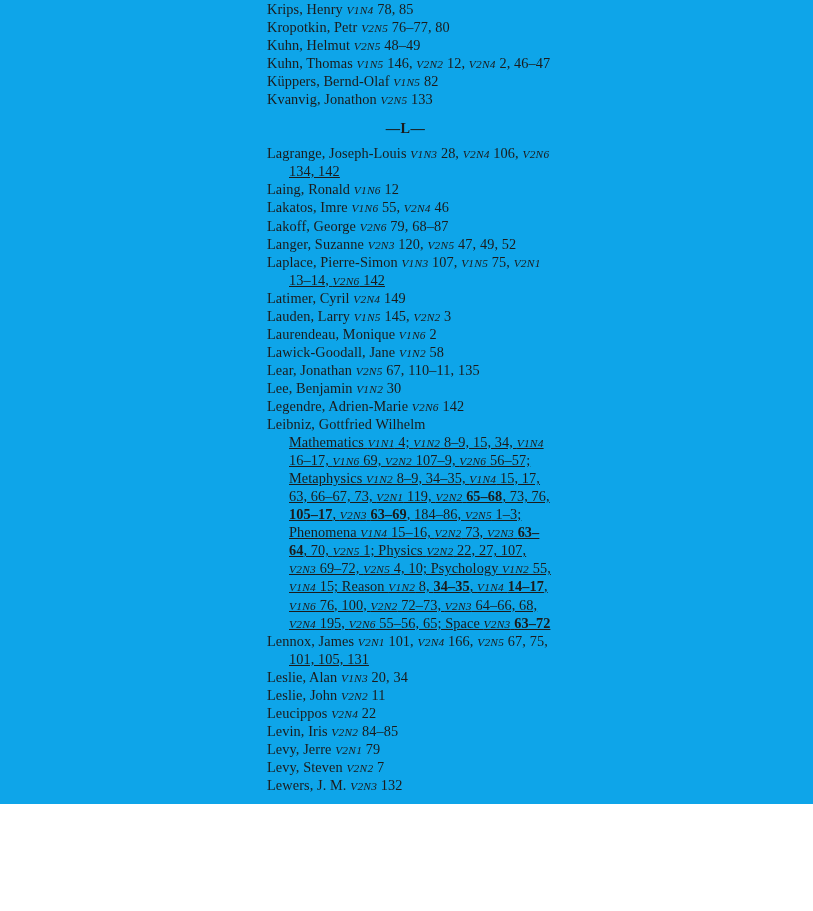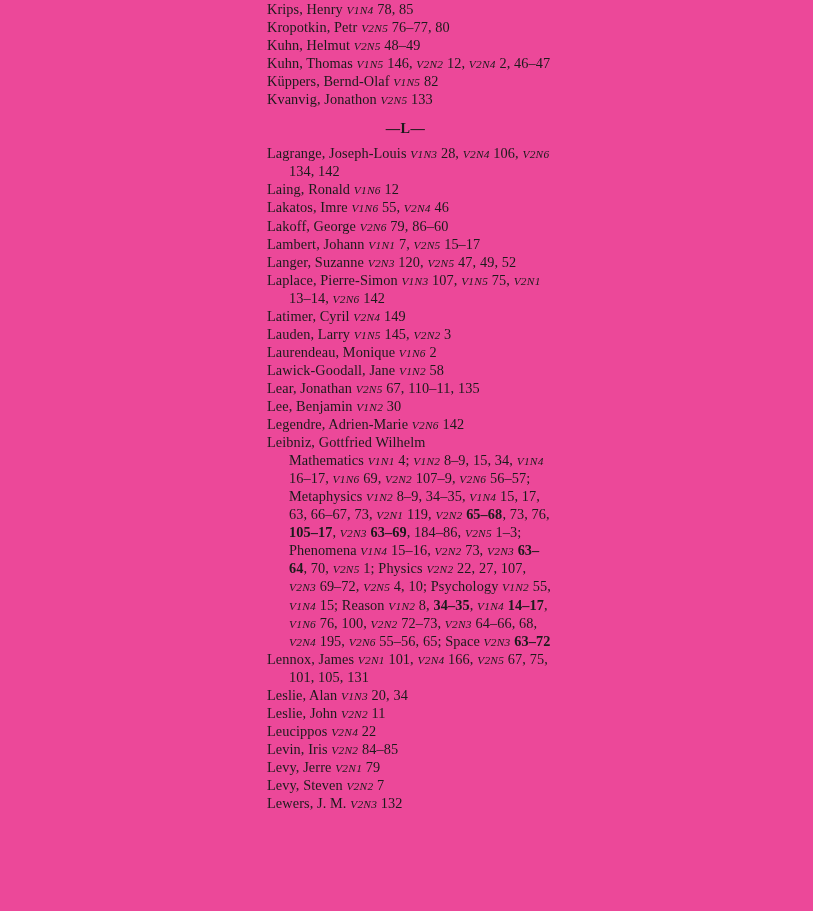--- a/index.html
+++ b/index.html
@@ -5,36 +5,36 @@
   html, body { margin: 0; padding: 0; }
   body {
     width: 813px; height: 911px;
     background: #ffffff;
     font-family: "Liberation Serif", "DejaVu Serif", serif;
     color: #1b1b1b;
     overflow: hidden;
   }
   .page {
     position: relative;
-    width: 813px; height: 911px;
-    background: #ec4899;
+    width: 813px; height: 804px;
+    background: #0ea5e9;
   }
   .column {
     position: absolute;
     left: 267px; top: 0px;
     width: 277px;
   }
   .line {
     font-size: 14.3px;
     line-height: 18.05px;
     height: 18.05px;
     white-space: nowrap;
     letter-spacing: 0.1px;
   }
-  .line.cont { padding-left: 22px; }
+  .line.cont { padding-left: 22px; text-decoration: underline; }
   .ref {
     font-style: italic;
     font-size: 11.4px;
     letter-spacing: 0.25px;
   }
   .b { font-weight: bold; }
   .header-line {
     font-size: 14.3px;
     line-height: 18.05px;
     height: 18.05px;
@@ -54,22 +54,21 @@
       <div class="line"><span>Kropotkin, Petr </span><span class="ref">V2N5</span><span> 76–77, 80</span></div>
       <div class="line"><span>Kuhn, Helmut </span><span class="ref">V2N5</span><span> 48–49</span></div>
       <div class="line"><span>Kuhn, Thomas </span><span class="ref">V1N5</span><span> 146, </span><span class="ref">V2N2</span><span> 12, </span><span class="ref">V2N4</span><span> 2, 46–47</span></div>
       <div class="line"><span>Küppers, Bernd-Olaf </span><span class="ref">V1N5</span><span> 82</span></div>
       <div class="line"><span>Kvanvig, Jonathon </span><span class="ref">V2N5</span><span> 133</span></div>
       <div class="header-line">—L—</div>
       <div class="line"><span>Lagrange, Joseph-Louis </span><span class="ref">V1N3</span><span> 28, </span><span class="ref">V2N4</span><span> 106, </span><span class="ref">V2N6</span></div>
       <div class="line cont"><span>134, 142</span></div>
       <div class="line"><span>Laing, Ronald </span><span class="ref">V1N6</span><span> 12</span></div>
       <div class="line"><span>Lakatos, Imre </span><span class="ref">V1N6</span><span> 55, </span><span class="ref">V2N4</span><span> 46</span></div>
-      <div class="line"><span>Lakoff, George </span><span class="ref">V2N6</span><span> 79, 86–60</span></div>
-      <div class="line"><span>Lambert, Johann </span><span class="ref">V1N1</span><span> 7, </span><span class="ref">V2N5</span><span> 15–17</span></div>
+      <div class="line"><span>Lakoff, George </span><span class="ref">V2N6</span><span> 79, 68–87</span></div>
       <div class="line"><span>Langer, Suzanne </span><span class="ref">V2N3</span><span> 120, </span><span class="ref">V2N5</span><span> 47, 49, 52</span></div>
       <div class="line"><span>Laplace, Pierre-Simon </span><span class="ref">V1N3</span><span> 107, </span><span class="ref">V1N5</span><span> 75, </span><span class="ref">V2N1</span></div>
       <div class="line cont"><span>13–14, </span><span class="ref">V2N6</span><span> 142</span></div>
       <div class="line"><span>Latimer, Cyril </span><span class="ref">V2N4</span><span> 149</span></div>
       <div class="line"><span>Lauden, Larry </span><span class="ref">V1N5</span><span> 145, </span><span class="ref">V2N2</span><span> 3</span></div>
       <div class="line"><span>Laurendeau, Monique </span><span class="ref">V1N6</span><span> 2</span></div>
       <div class="line"><span>Lawick-Goodall, Jane </span><span class="ref">V1N2</span><span> 58</span></div>
       <div class="line"><span>Lear, Jonathan </span><span class="ref">V2N5</span><span> 67, 110–11, 135</span></div>
       <div class="line"><span>Lee, Benjamin </span><span class="ref">V1N2</span><span> 30</span></div>
       <div class="line"><span>Legendre, Adrien-Marie </span><span class="ref">V2N6</span><span> 142</span></div>

